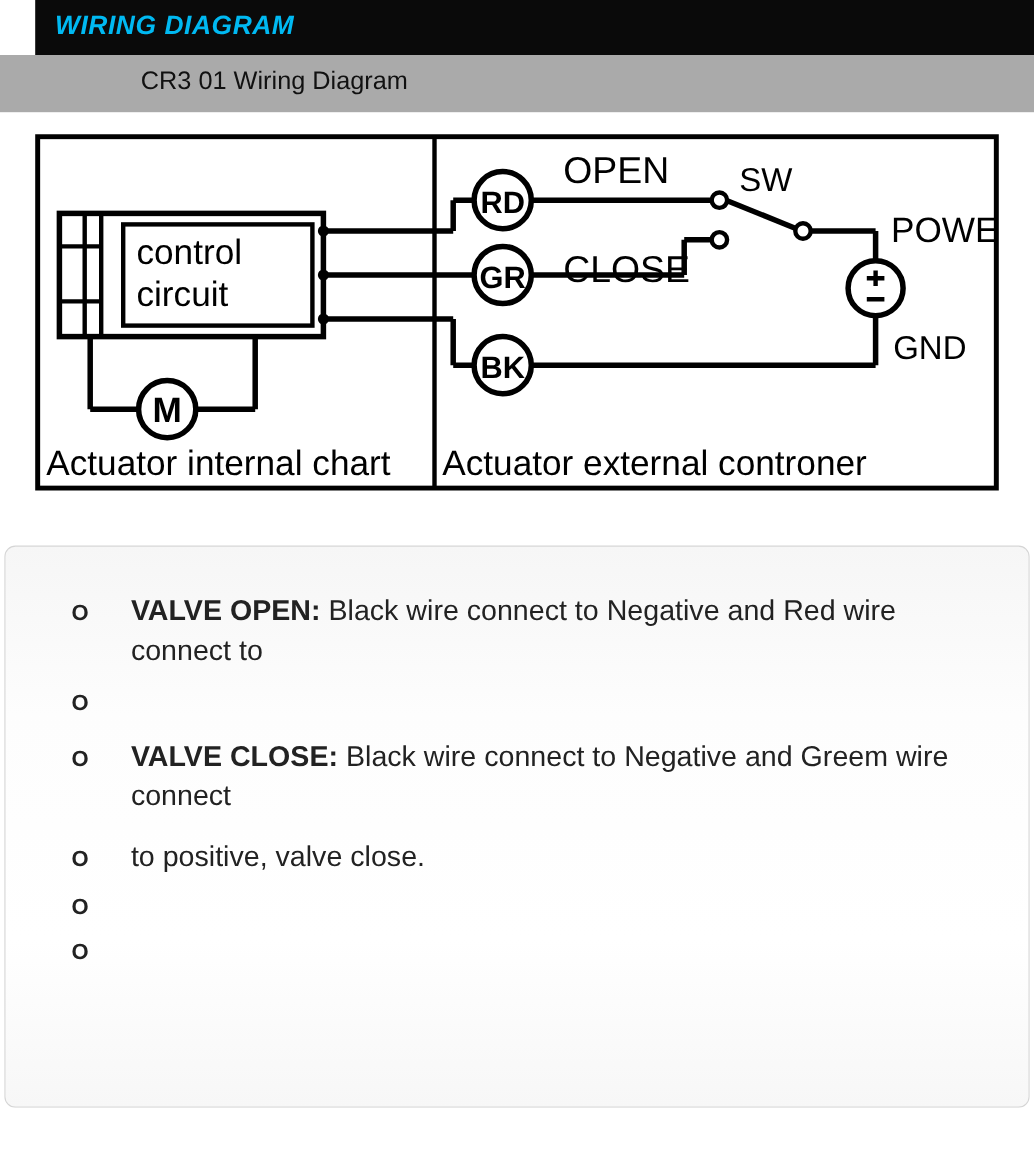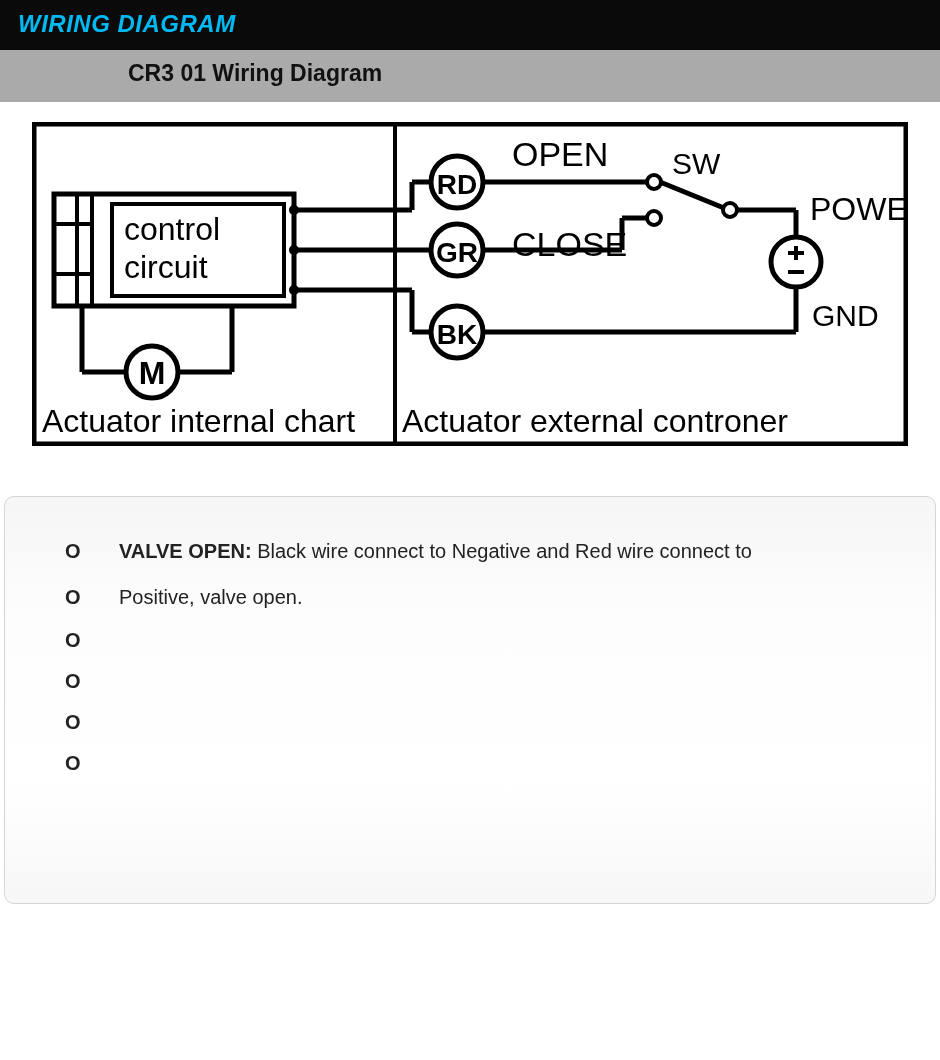--- a/index.html
+++ b/index.html
@@ -5,37 +5,38 @@
   * { box-sizing: border-box; margin: 0; padding: 0; }
   body {
     font-family: Arial, "Segoe UI", sans-serif;
     background: #ffffff;
     width: 940px;
   }
   .header-bar {
     background: #0a0a0a;
     padding: 10px 18px 12px 18px;
     height: 50px;
+    margin-left: 32px;
   }
   .header-bar .title {
     color: #00b9f2;
     font-size: 24px;
     font-weight: bold;
     font-style: italic;
     letter-spacing: 0.5px;
   }
   .sub-bar {
     background: #aaaaaa;
     padding: 10px 0 10px 128px;
     height: 52px;
   }
   .sub-bar .sub-title {
     color: #111111;
     font-size: 23px;
-    font-weight: bold;
+    font-weight: normal;
   }
   .diagram-wrap {
     padding: 20px 32px 30px 32px;
   }
   svg.diagram {
     width: 876px;
     height: 324px;
     display: block;
   }
   svg text {
@@ -57,21 +58,21 @@
   }
   .bullet {
     font-size: 20px;
     font-weight: bold;
     width: 20px;
     flex-shrink: 0;
     color: #222;
     letter-spacing: -1px;
   }
   .desc-text {
-    font-size: 20px;
+    font-size: 26px;
     color: #222;
     line-height: 1.4;
   }
   .desc-text b { font-weight: 700; }
 </style>
 </head>
 <body>
 
 <div class="header-bar">
   <span class="title">WIRING DIAGRAM</span>
@@ -161,27 +162,28 @@
   </svg>
 </div>
 
 <div class="desc-box">
   <div class="desc-row">
     <span class="bullet">O</span>
     <span class="desc-text"><b>VALVE OPEN: </b><span>Black wire connect to Negative and Red wire connect to</span></span>
   </div>
   <div class="desc-row">
     <span class="bullet">O</span>
-    <span class="desc-text"><b></b><span>Positive, valve open.</span></span>
   </div>
   <div class="desc-row">
     <span class="bullet">O</span>
+    <span class="desc-text"><b>VALVE CLOSE: </b><span>Black wire connect to Negative and Greem wire connect</span></span>
   </div>
   <div class="desc-row">
     <span class="bullet">O</span>
+    <span class="desc-text"><b></b><span>to positive, valve close.</span></span>
   </div>
   <div class="desc-row">
     <span class="bullet">O</span>
   </div>
   <div class="desc-row">
     <span class="bullet">O</span>
   </div>
 </div>
 
 </body></html>

